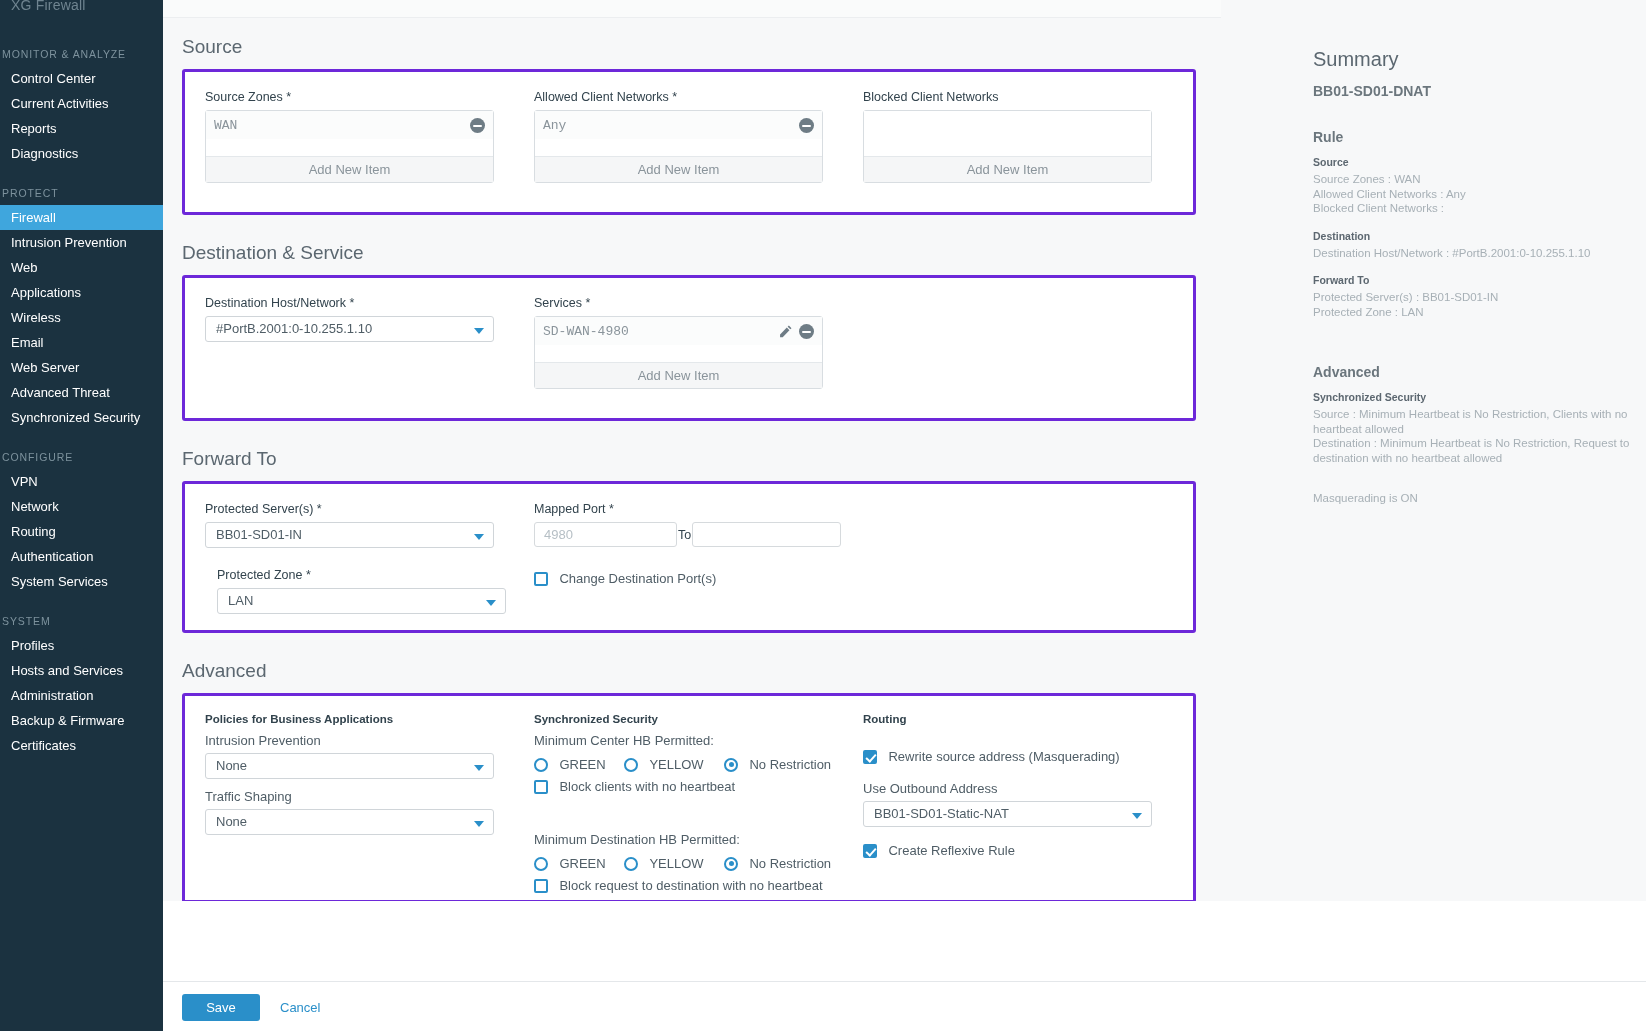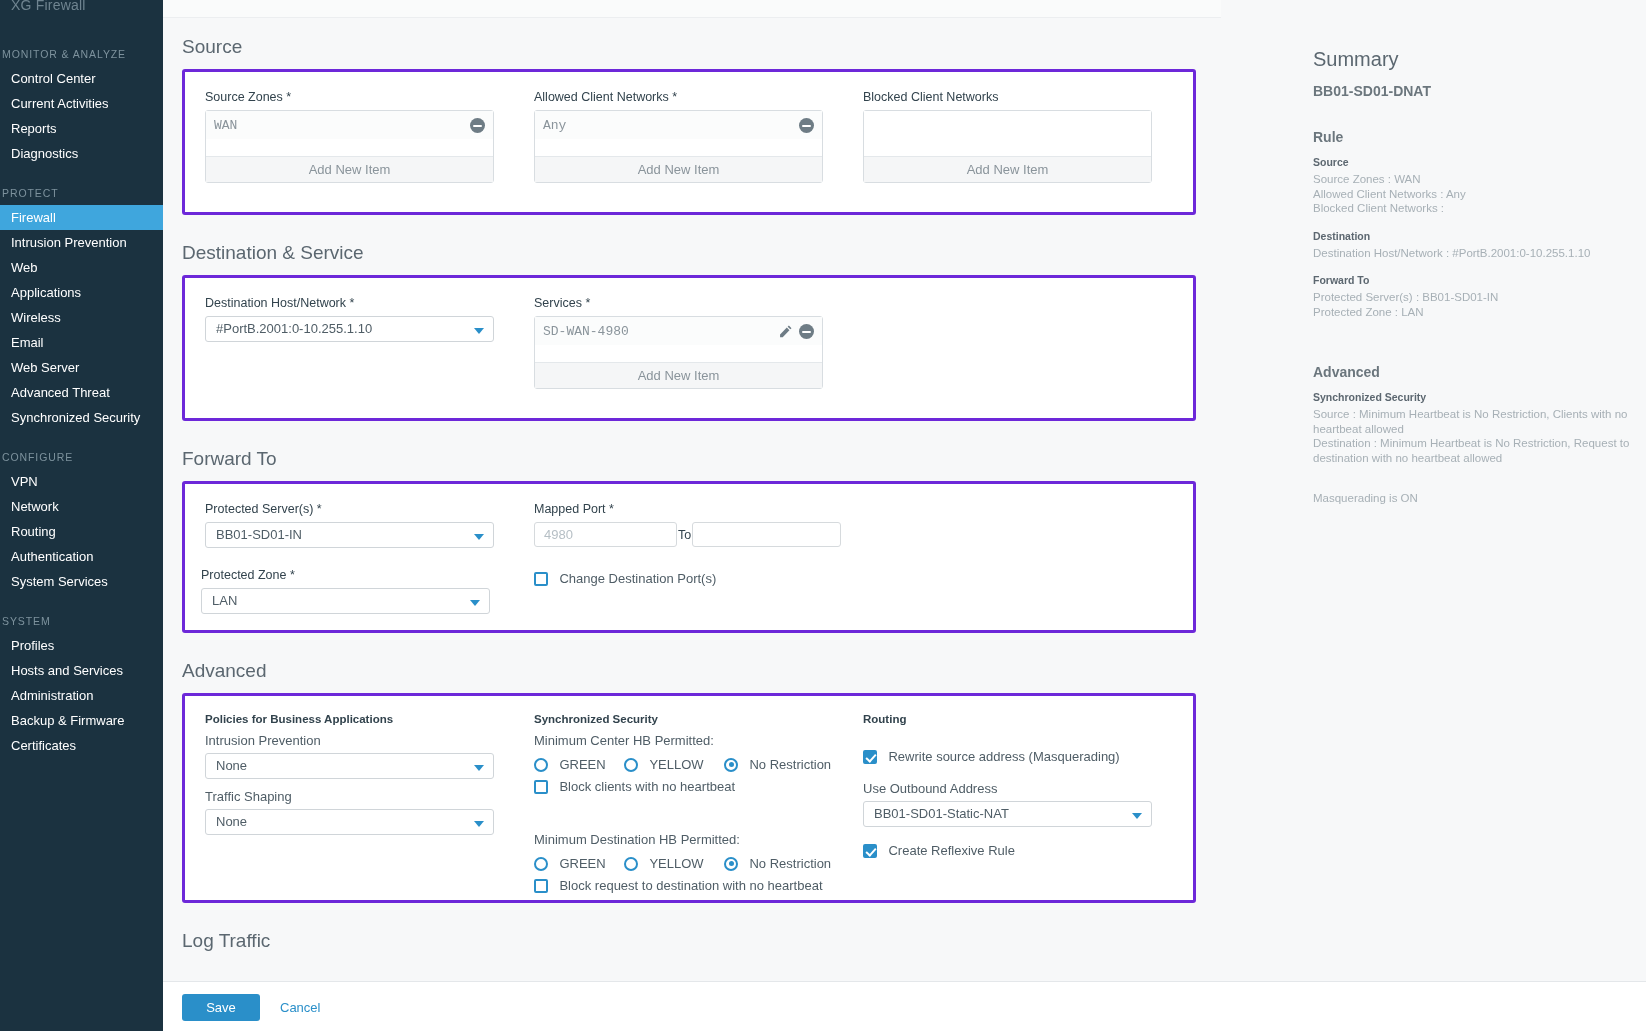--- a/index.html
+++ b/index.html
@@ -44,21 +44,21 @@
     line-height: 17px;
     cursor: pointer;
     white-space: nowrap;
   }
   .nav-item.active { background: #3fa6dd; }
 
   
   #main {
     position: absolute;
     left: 163px; top: 0;
-    width: 1483px; height: 1031px;
+    width: 1483px; height: 901px;
     background: #f7f8f9;
     overflow: hidden;
   }
   #topstrip {
     position: absolute; left: 0; top: 0;
     width: 1058px; height: 18px;
     background: #fafbfb;
     border-bottom: 1px solid #eceef0;
   }
 
@@ -371,21 +371,21 @@
     <h2 class="section-title" style="margin-top:27px;">Forward To</h2>
     <div class="panel" style="height:152px;">
       <div style="position:absolute;left:20px;top:18px;">
         <div class="field-label">Protected Server(s) *</div>
         <div class="sel">
           <span>BB01-SD01-IN</span>
           <span class="caret"></span>
         </div>
       </div>
 
-      <div style="position:absolute;left:16px;top:84px;">
+      <div style="position:absolute;left:32px;top:84px;">
         <div class="field-label">Protected Zone *</div>
         <div class="sel">
           <span>LAN</span>
           <span class="caret"></span>
         </div>
       </div>
 
       <div style="position:absolute;left:349px;top:18px;">
         <div class="field-label">Mapped Port *</div>
         <div>

